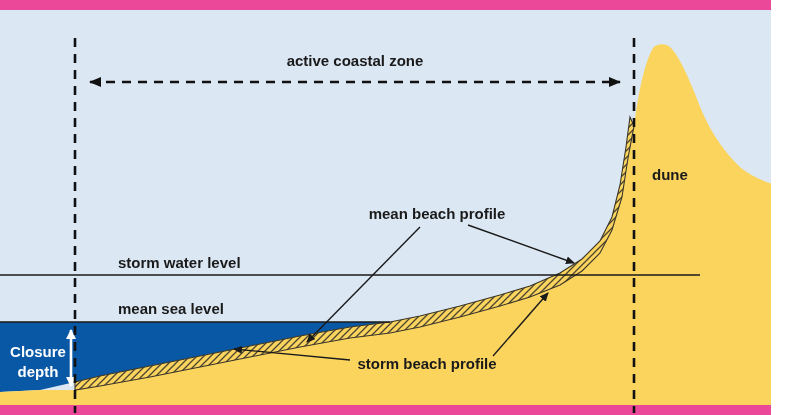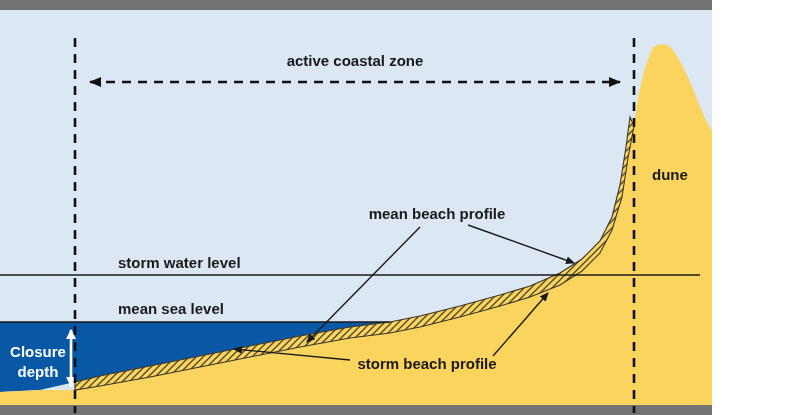--- a/index.html
+++ b/index.html
@@ -1,16 +1,16 @@
 <!DOCTYPE html>
 <html><head>
 <meta charset="utf-8">
 <style>
   html,body{margin:0;padding:0;background:#ffffff;}
-  .stage{position:relative;width:712px;height:415px;background:#737373;overflow:hidden;
+  .stage{position:relative;width:771px;height:415px;background:#ec4899;overflow:hidden;
          font-family:"Liberation Sans", sans-serif;}
   svg{display:block;}
   .lbl{fill:#1a1a1a;font-family:"Liberation Sans", sans-serif;font-weight:bold;font-size:15px;}
   .lbl-white{fill:#ffffff;font-family:"Liberation Sans", sans-serif;font-weight:bold;font-size:15px;}
   .thinline{stroke:#1a1a1a;stroke-width:1.6;fill:none;}
   .dashline{stroke:#111111;stroke-width:2.6;fill:none;stroke-dasharray:9 7;}
   .annarrow{stroke:#1a1a1a;stroke-width:1.4;fill:none;}
   .profilestroke{stroke:#3a3526;stroke-width:1.1;}
 </style>
 </head>

